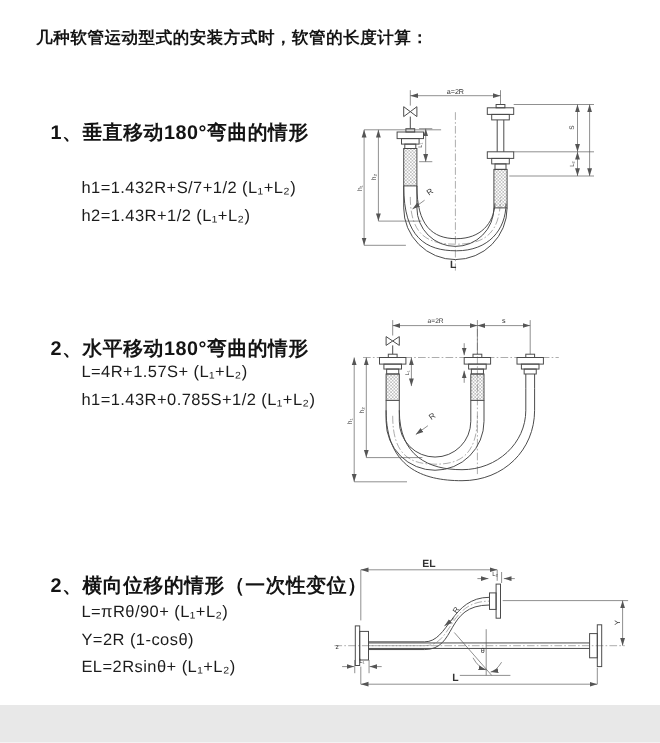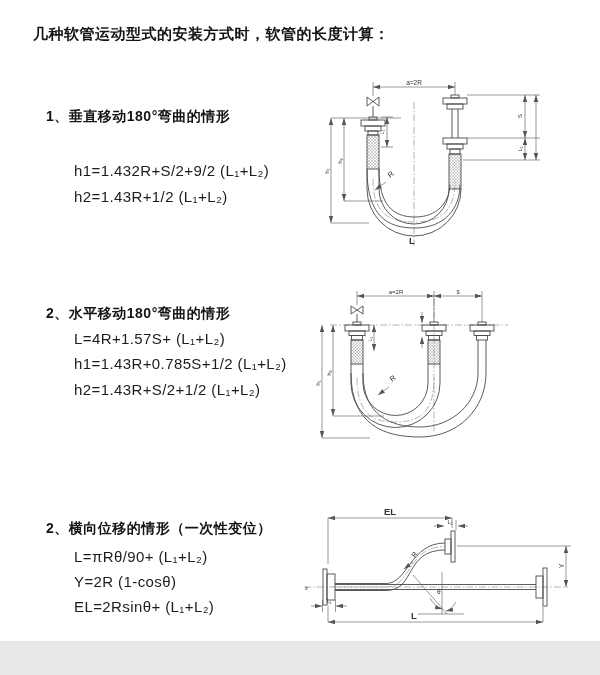--- a/index.html
+++ b/index.html
@@ -1,41 +1,40 @@
 <!DOCTYPE html>
 <html><head>
 <meta charset="utf-8">
 <style>
   html,body{margin:0;padding:0;background:#e8e8e8;}
   .page{position:relative;width:600px;height:641px;background:#ffffff;overflow:hidden;
         font-family:"Liberation Sans",sans-serif;}
   .title{position:absolute;left:33px;top:25px;font-size:15px;font-weight:bold;color:#141414;letter-spacing:.5px;}
-  .sec-heading{position:absolute;font-size:14px;font-weight:bold;color:#141414;letter-spacing:.5px;}
+  .sec-heading{position:absolute;font-size:18px;font-weight:bold;color:#141414;letter-spacing:.5px;}
   .formula{position:absolute;font-size:15px;color:#1c1c1c;letter-spacing:.4px;}
   svg.diag{position:absolute;}
   svg text{font-family:"Liberation Sans",sans-serif;fill:#333;}
   .main{stroke:#4a4a4a;stroke-width:.9;fill:none;}
   .dims{stroke:#555;stroke-width:.6;fill:none;}
   .cl{stroke:#777;stroke-width:.55;fill:none;stroke-dasharray:7 2 1.5 2;}
 </style>
 </head>
 <body>
 
 <div class="page">
 
   <div class="title">几种软管运动型式的安装方式时，软管的长度计算：</div>
 
   <div class="sec-heading" style="left:46px;top:108px">1、垂直移动180°弯曲的情形</div>
-  <div class="formula" style="left:74px;top:162px">h1=1.432R+S/2+9/2 (L₁+L₂)</div>
+  <div class="formula" style="left:74px;top:162px">h1=1.432R+S/7+1/2 (L₁+L₂)</div>
   <div class="formula" style="left:74px;top:188px">h2=1.43R+1/2 (L₁+L₂)</div>
 
   <div class="sec-heading" style="left:46px;top:305px">2、水平移动180°弯曲的情形</div>
   <div class="formula" style="left:74px;top:330px">L=4R+1.57S+ (L₁+L₂)</div>
   <div class="formula" style="left:74px;top:355px">h1=1.43R+0.785S+1/2 (L₁+L₂)</div>
-  <div class="formula" style="left:74px;top:381px">h2=1.43R+S/2+1/2 (L₁+L₂)</div>
 
   <div class="sec-heading" style="left:46px;top:520px">2、横向位移的情形（一次性变位）</div>
   <div class="formula" style="left:74px;top:548px">L=πRθ/90+ (L₁+L₂)</div>
   <div class="formula" style="left:74px;top:573px">Y=2R (1-cosθ)</div>
   <div class="formula" style="left:74px;top:598px">EL=2Rsinθ+ (L₁+L₂)</div>
 
   <svg class="diag" style="left:303px;top:68px" width="240" height="182" viewBox="0 0 240 182">
     <defs>
       <marker id="ar1" markerWidth="8" markerHeight="8" refX="7" refY="3" orient="auto-start-reverse" markerUnits="userSpaceOnUse">
         <path d="M0,0.8 L7,3 L0,5.2 Z" fill="#555"></path>

